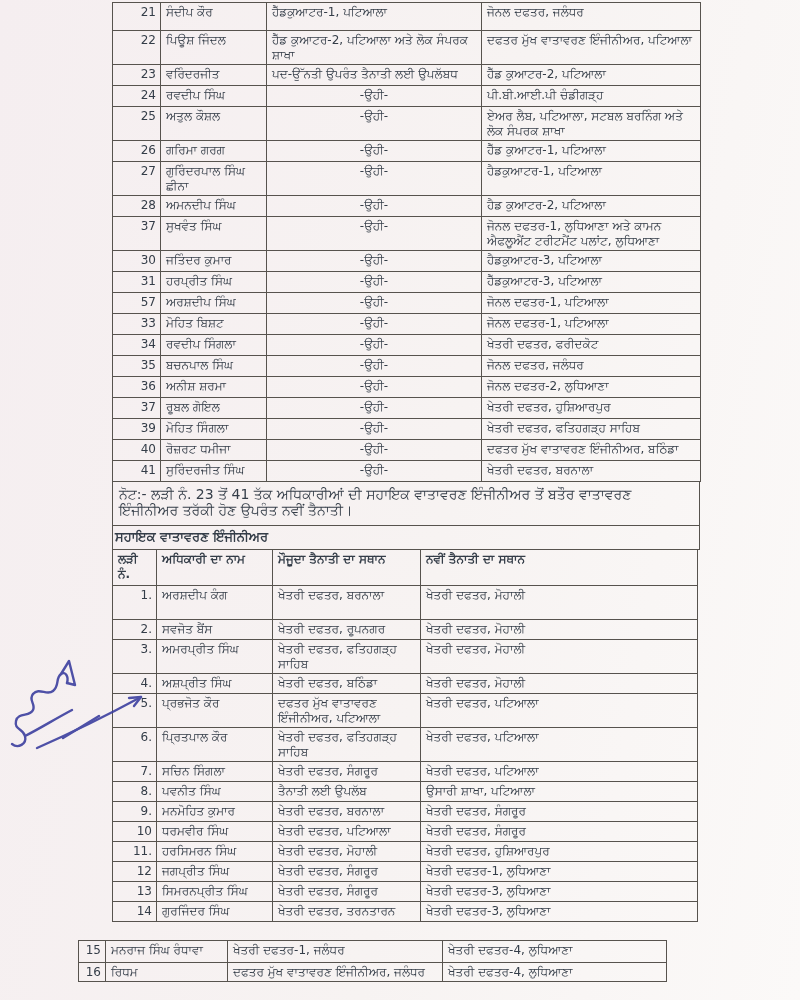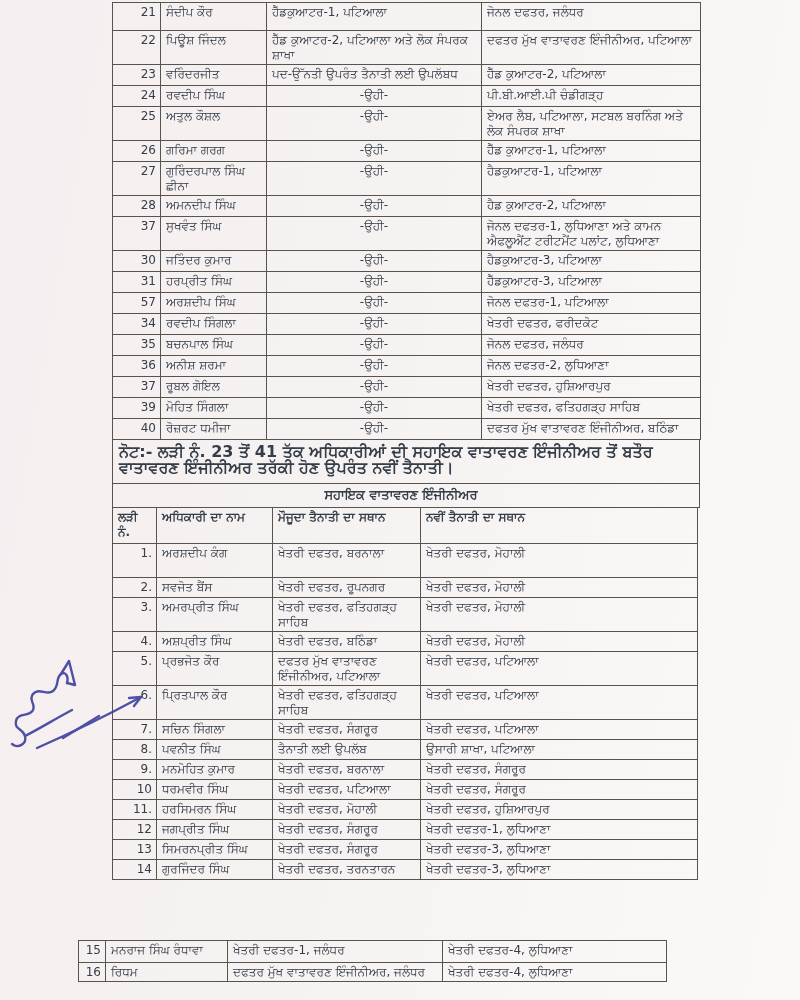--- a/index.html
+++ b/index.html
@@ -21,24 +21,24 @@
   .same-mark { text-align:center; }
   #t1 tr { height:21px; }
   #t1 tr:first-child { height:28px; }
   #t2 tr { height:20px; }
   #t2 tbody tr:first-child { height:34px; }
   #t2 thead tr { height:36px; }
   #t2 th { text-align:left; font-weight:bold; font-size:12px; }
   #t3 tr:first-child { height:22px; }
   .note-box {
     margin-top:-1px; border:1px solid #57534e; min-height:45px;
-    padding:4px 10px 6px 6px; font-weight:bold; font-size:16px; line-height:16px;
+    padding:4px 10px 6px 6px; font-weight:normal; font-size:14px; line-height:16px;
   }
   .section-title-cell {
-    margin-top:-1px; border:1px solid #57534e; text-align:center;
+    margin-top:-1px; border:1px solid #57534e; text-align:left;
     font-weight:bold; font-size:13px; padding:3px 12px 4px 2px;
   }
   #t2 { width:585px; margin-top:-1px; }
   .cont-table-wrap { position:absolute; left:78px; top:940px; width:588px; }
   .signature { position:absolute; left:2px; top:658px; width:152px; height:108px; }
 </style>
 </head>
 <body>
 
 <div class="page">
@@ -119,20 +119,26 @@
     <td class="same-mark">-ਉਹੀ-</td>
     <td>ਹੈੱਡਕੁਆਟਰ-3, ਪਟਿਆਲਾ</td>
   </tr>
           <tr>
     <td class="sr-cell">57</td>
     <td>ਅਰਸ਼ਦੀਪ ਸਿੰਘ</td>
     <td class="same-mark">-ਉਹੀ-</td>
     <td>ਜੋਨਲ ਦਫਤਰ-1, ਪਟਿਆਲਾ</td>
   </tr>
           <tr>
+    <td class="sr-cell">33</td>
+    <td>ਮੋਹਿਤ ਬਿਸ਼ਟ</td>
+    <td class="same-mark">-ਉਹੀ-</td>
+    <td>ਜੋਨਲ ਦਫਤਰ-1, ਪਟਿਆਲਾ</td>
+  </tr>
+          <tr>
     <td class="sr-cell">34</td>
     <td>ਰਵਦੀਪ ਸਿੰਗਲਾ</td>
     <td class="same-mark">-ਉਹੀ-</td>
     <td>ਖੇਤਰੀ ਦਫਤਰ, ਫਰੀਦਕੋਟ</td>
   </tr>
           <tr>
     <td class="sr-cell">35</td>
     <td>ਬਚਨਪਾਲ ਸਿੰਘ</td>
     <td class="same-mark">-ਉਹੀ-</td>
     <td>ਜੋਨਲ ਦਫਤਰ, ਜਲੰਧਰ</td>
@@ -153,20 +159,26 @@
     <td class="sr-cell">39</td>
     <td>ਮੋਹਿਤ ਸਿੰਗਲਾ</td>
     <td class="same-mark">-ਉਹੀ-</td>
     <td>ਖੇਤਰੀ ਦਫਤਰ, ਫਤਿਹਗੜ੍ਹ ਸਾਹਿਬ</td>
   </tr>
           <tr>
     <td class="sr-cell">40</td>
     <td>ਰੋਜ਼ਰਟ ਧਮੀਜਾ</td>
     <td class="same-mark">-ਉਹੀ-</td>
     <td>ਦਫਤਰ ਮੁੱਖ ਵਾਤਾਵਰਣ ਇੰਜੀਨੀਅਰ, ਬਠਿੰਡਾ</td>
+  </tr>
+          <tr>
+    <td class="sr-cell">41</td>
+    <td>ਸੁਰਿੰਦਰਜੀਤ ਸਿੰਘ</td>
+    <td class="same-mark">-ਉਹੀ-</td>
+    <td>ਖੇਤਰੀ ਦਫਤਰ, ਬਰਨਾਲਾ</td>
   </tr>
         </tbody>
     </table>
 
     <div class="note-box">
       <span>ਨੋਟ:- ਲੜੀ ਨੰ. 23 ਤੋਂ 41 ਤੱਕ ਅਧਿਕਾਰੀਆਂ ਦੀ ਸਹਾਇਕ ਵਾਤਾਵਰਣ ਇੰਜੀਨੀਅਰ ਤੋਂ ਬਤੌਰ ਵਾਤਾਵਰਣ ਇੰਜੀਨੀਅਰ ਤਰੱਕੀ ਹੋਣ ਉਪਰੰਤ ਨਵੀਂ ਤੈਨਾਤੀ।</span>
     </div>
 
     <div class="section-title-cell">ਸਹਾਇਕ ਵਾਤਾਵਰਣ ਇੰਜੀਨੀਅਰ</div>
 

